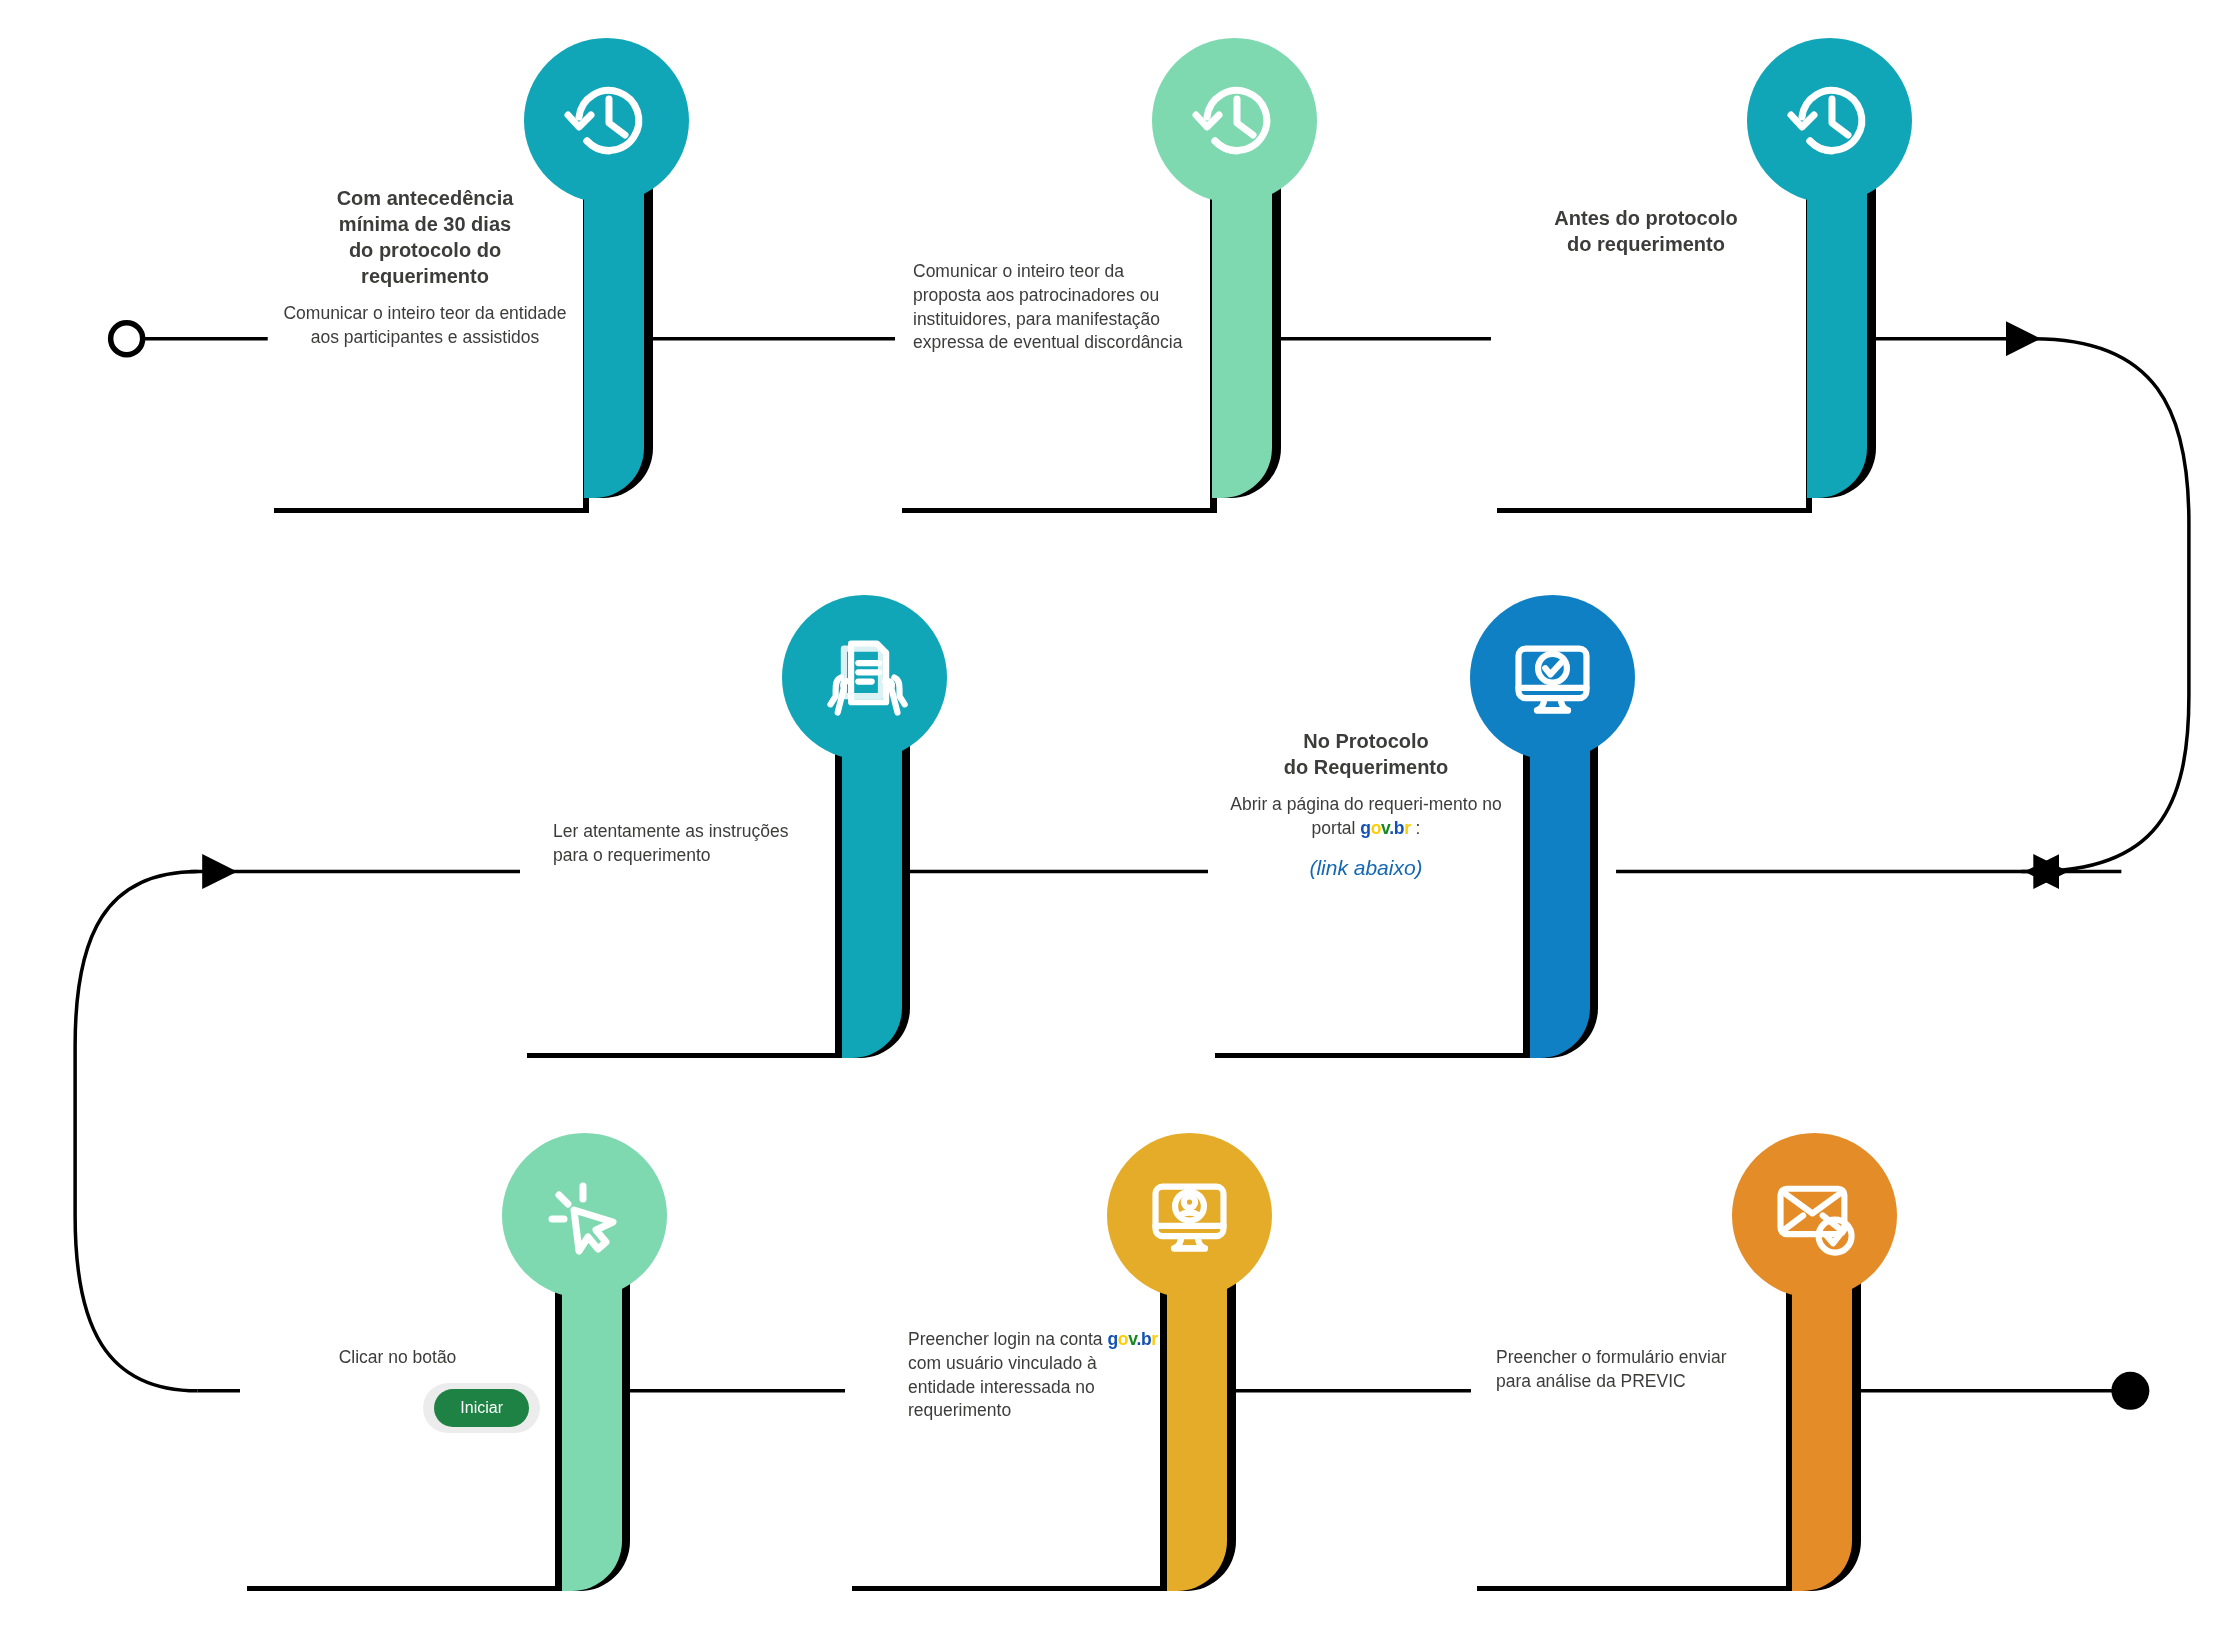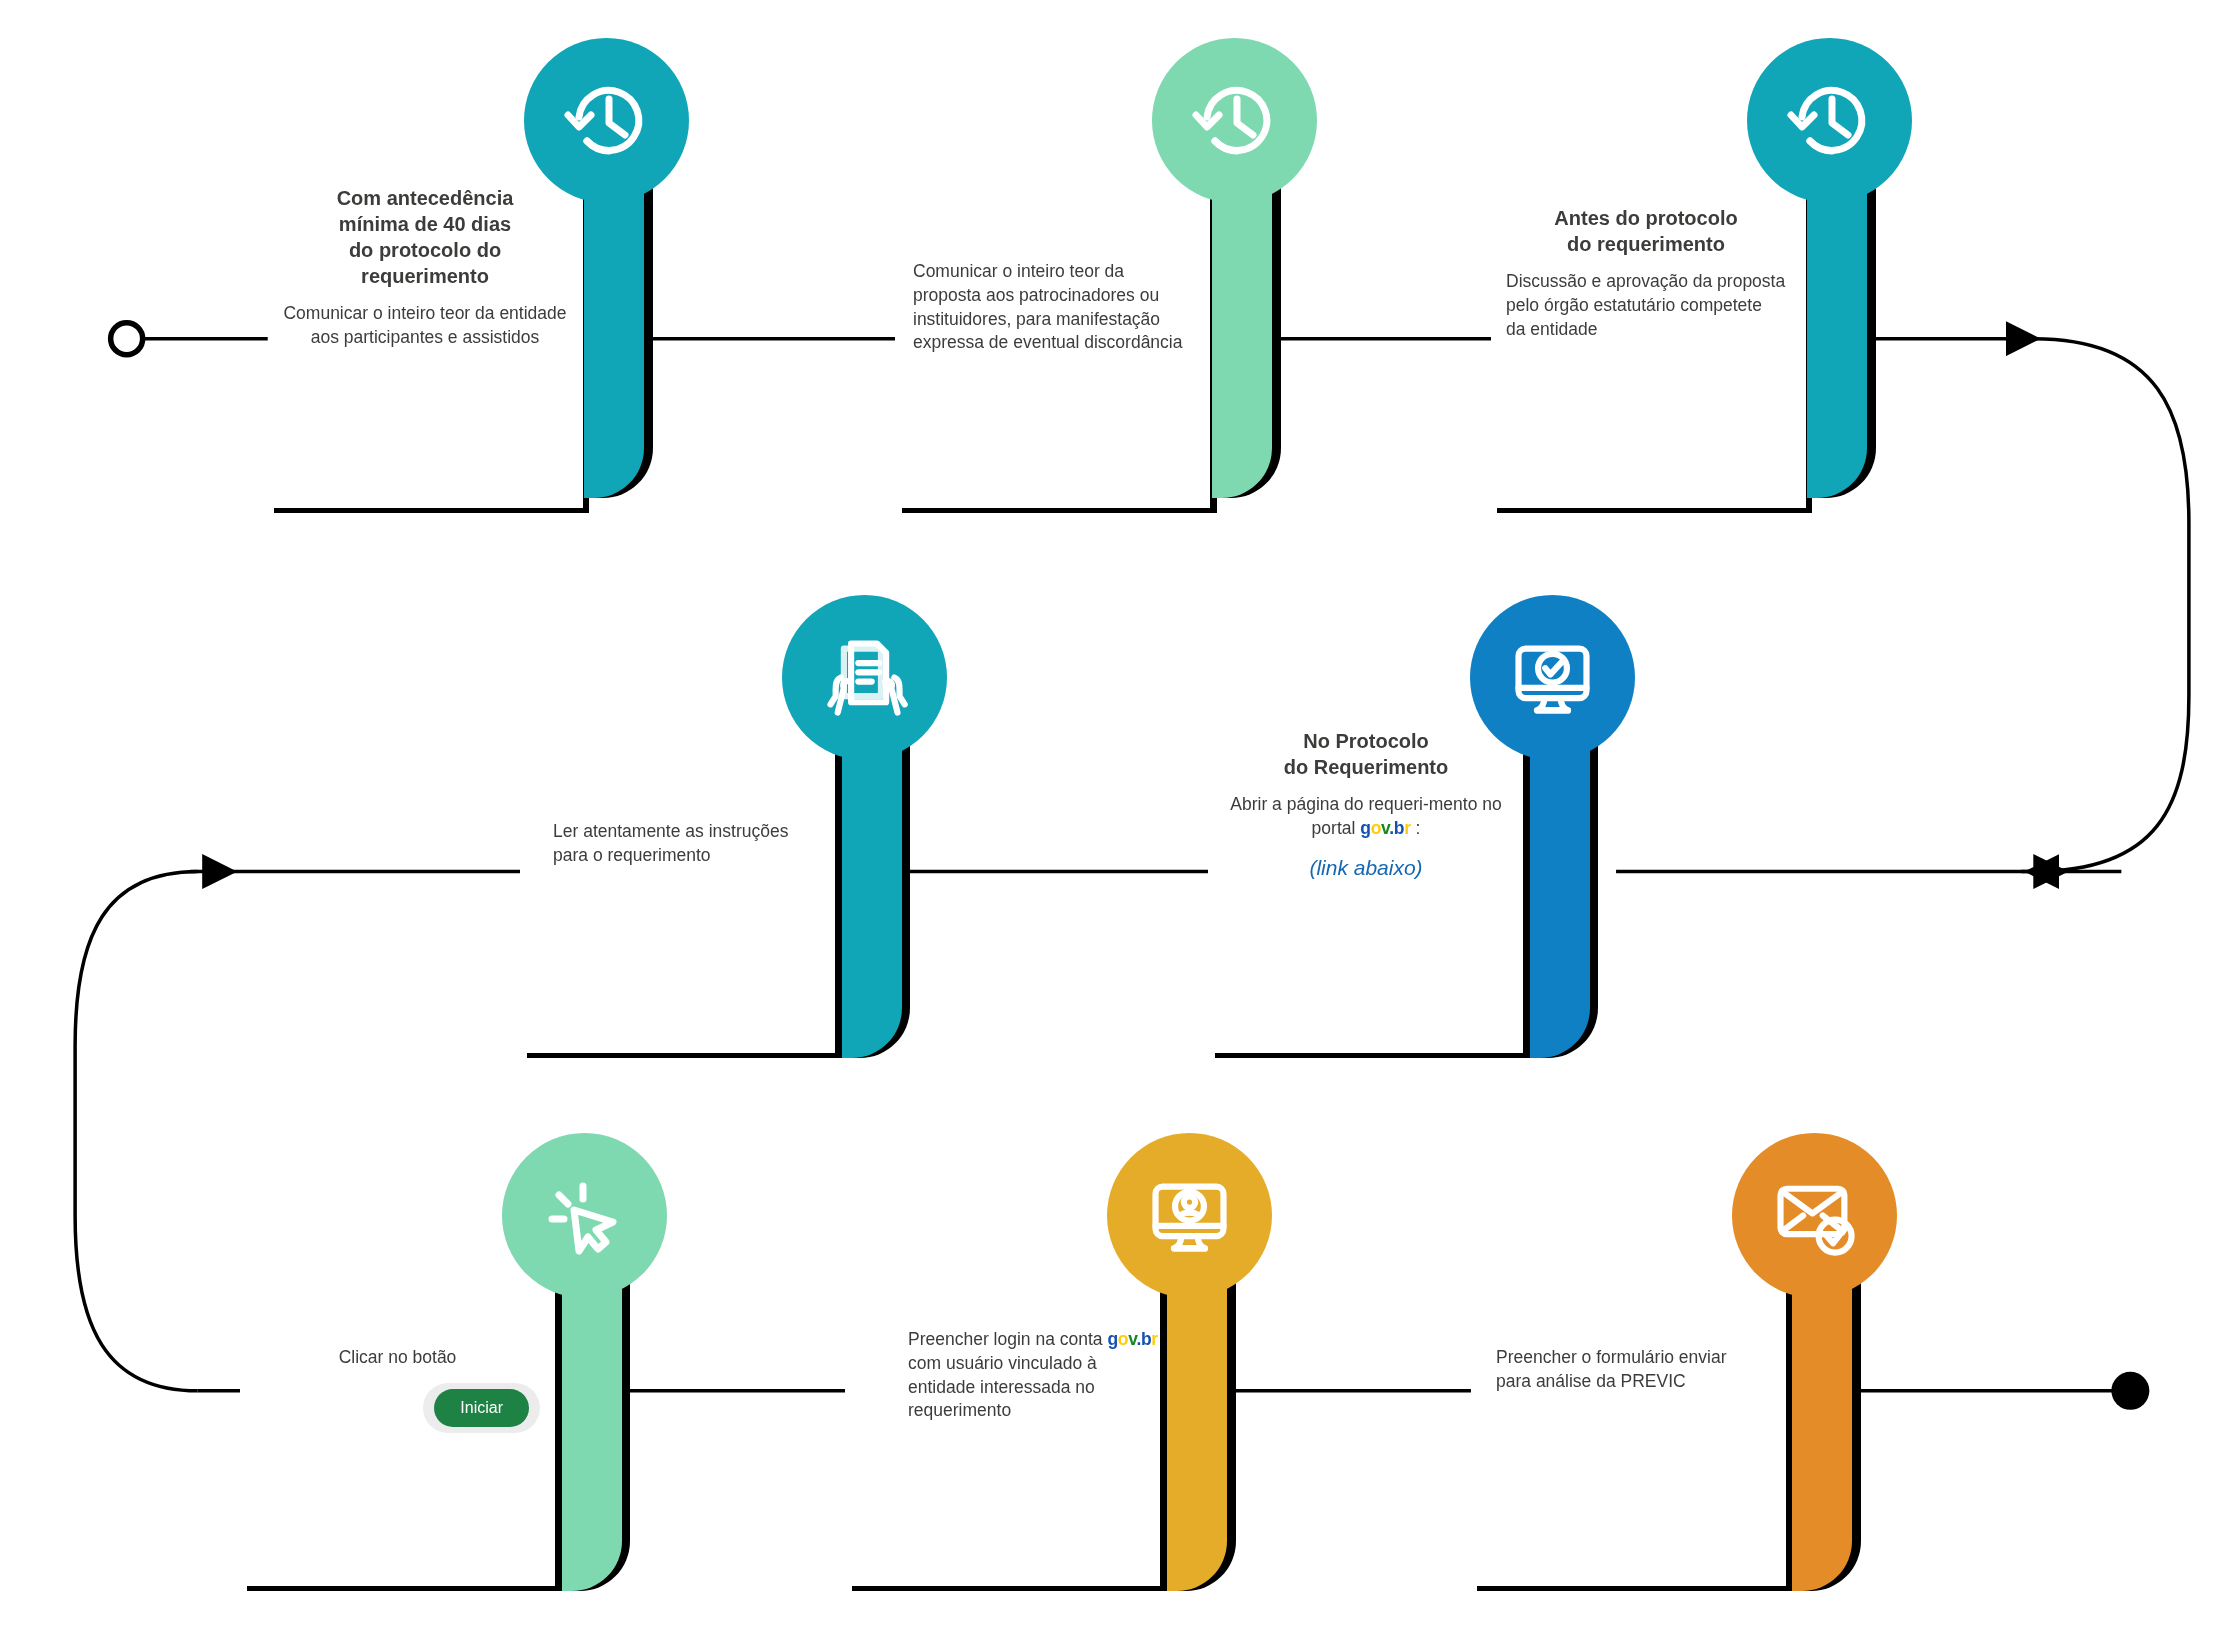--- a/index.html
+++ b/index.html
@@ -99,21 +99,21 @@
     <div class="pin-head" style="left:524px;top:38px;width:165px;height:165px;background:#11A5B8;">
       <svg width="100" height="100" viewBox="0 0 100 100">
         <path class="white-stroke" d="M22,46 A30,30 0 1 1 30,70"></path>
         <path class="white-stroke" d="M30,70 A30,30 0 0 0 52,80"></path>
         <polyline class="white-stroke" points="11,44 22,56 34,44"></polyline>
         <polyline class="white-stroke" points="52,28 52,52 68,64"></polyline>
       </svg>
     </div>
     <div class="card-body ta-center" style="left:280px;top:185px;width:290px;">
       <div class="c-title" style="white-space:pre-line;">Com antecedência
-mínima de 40 dias
+mínima de 30 dias
 do protocolo do
 requerimento</div>
       <div class="c-text">Comunicar o inteiro teor da entidade aos participantes e assistidos</div>
     </div>
   </div>
 
   <div class="node">
     <div class="card-shadow" style="left:902px;top:173px;width:315px;height:340px;"></div>
     <div class="card" style="left:895px;top:168px;width:315px;height:340px;"></div>
     <div class="pin-shadow" style="left:1221px;top:98px;width:60px;height:400px;border-bottom-right-radius:50px;"></div>
@@ -140,21 +140,20 @@
       <svg width="100" height="100" viewBox="0 0 100 100">
         <path class="white-stroke" d="M22,46 A30,30 0 1 1 30,70"></path>
         <path class="white-stroke" d="M30,70 A30,30 0 0 0 52,80"></path>
         <polyline class="white-stroke" points="11,44 22,56 34,44"></polyline>
         <polyline class="white-stroke" points="52,28 52,52 68,64"></polyline>
       </svg>
     </div>
     <div class="card-body ta-left" style="left:1506px;top:205px;width:280px;">
       <div class="c-title ta-center" style="white-space:pre-line;">Antes do protocolo
 do requerimento</div>
-      <div class="c-text">Discussão e aprovação da proposta pelo órgão estatutário competete da entidade</div>
     </div>
   </div>
 
   <div class="node">
     <div class="card-shadow" style="left:527px;top:708px;width:315px;height:350px;"></div>
     <div class="card" style="left:520px;top:703px;width:315px;height:350px;"></div>
     <div class="pin-shadow" style="left:850px;top:653px;width:60px;height:405px;border-bottom-right-radius:50px;"></div>
     <div class="pin-stem" style="left:842px;top:635px;width:60px;height:423px;background:#11A5B8;"></div>
     <div class="pin-head" style="left:782px;top:595px;width:165px;height:165px;background:#11A5B8;">
       <svg width="103" height="103" viewBox="0 0 100 100">

